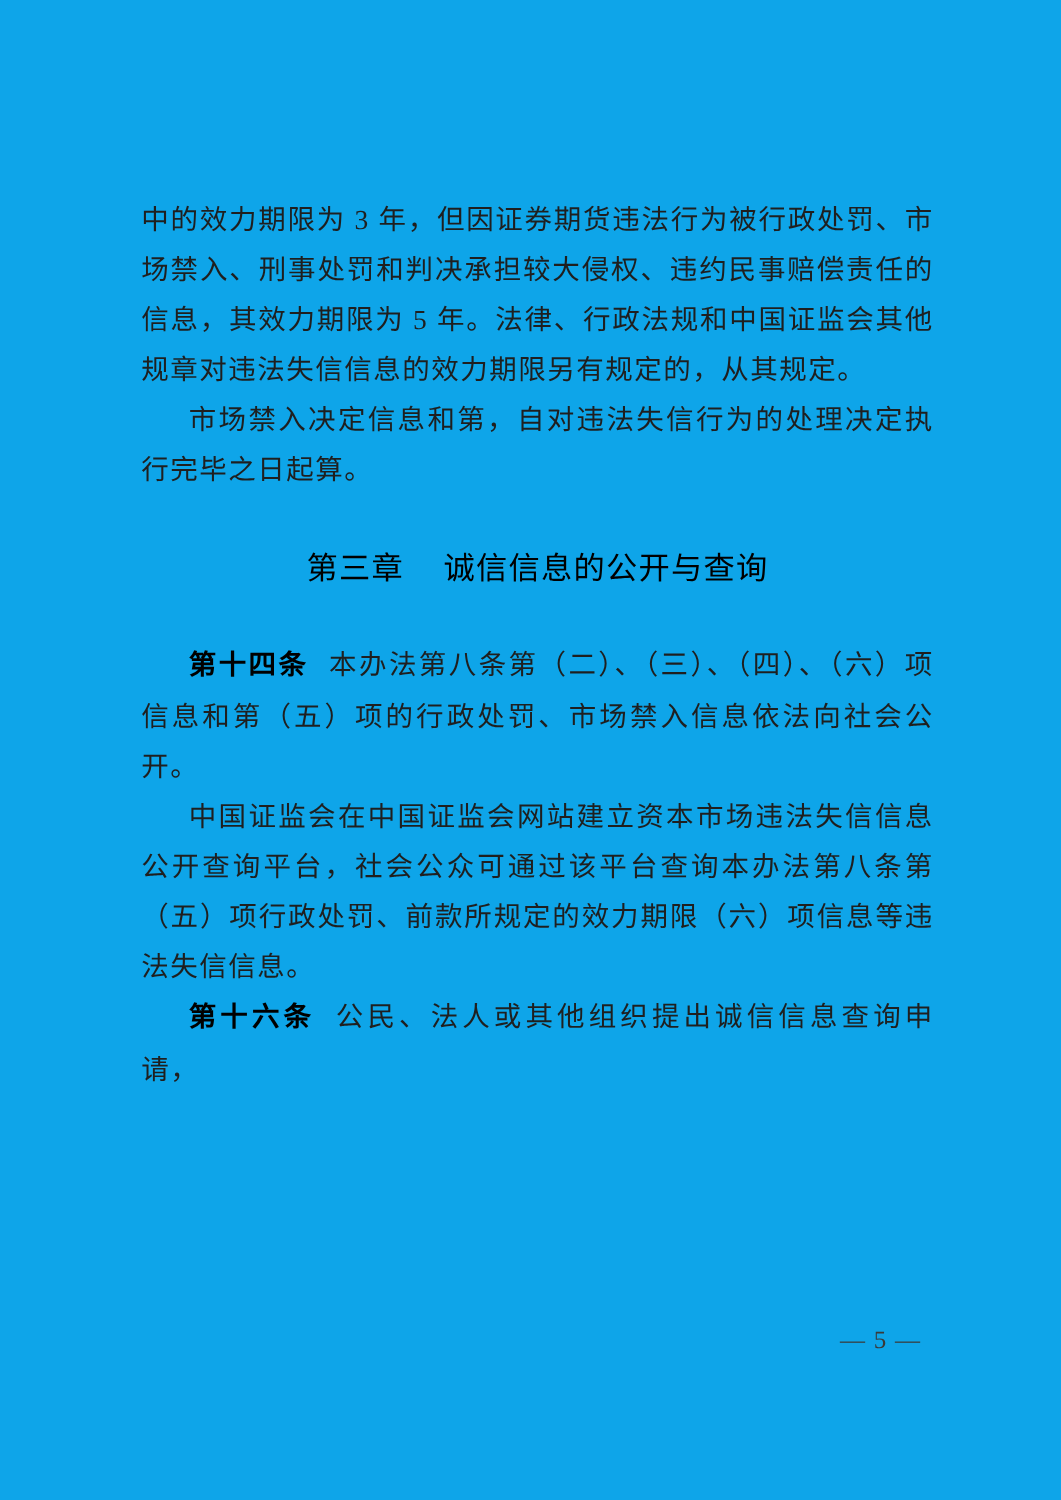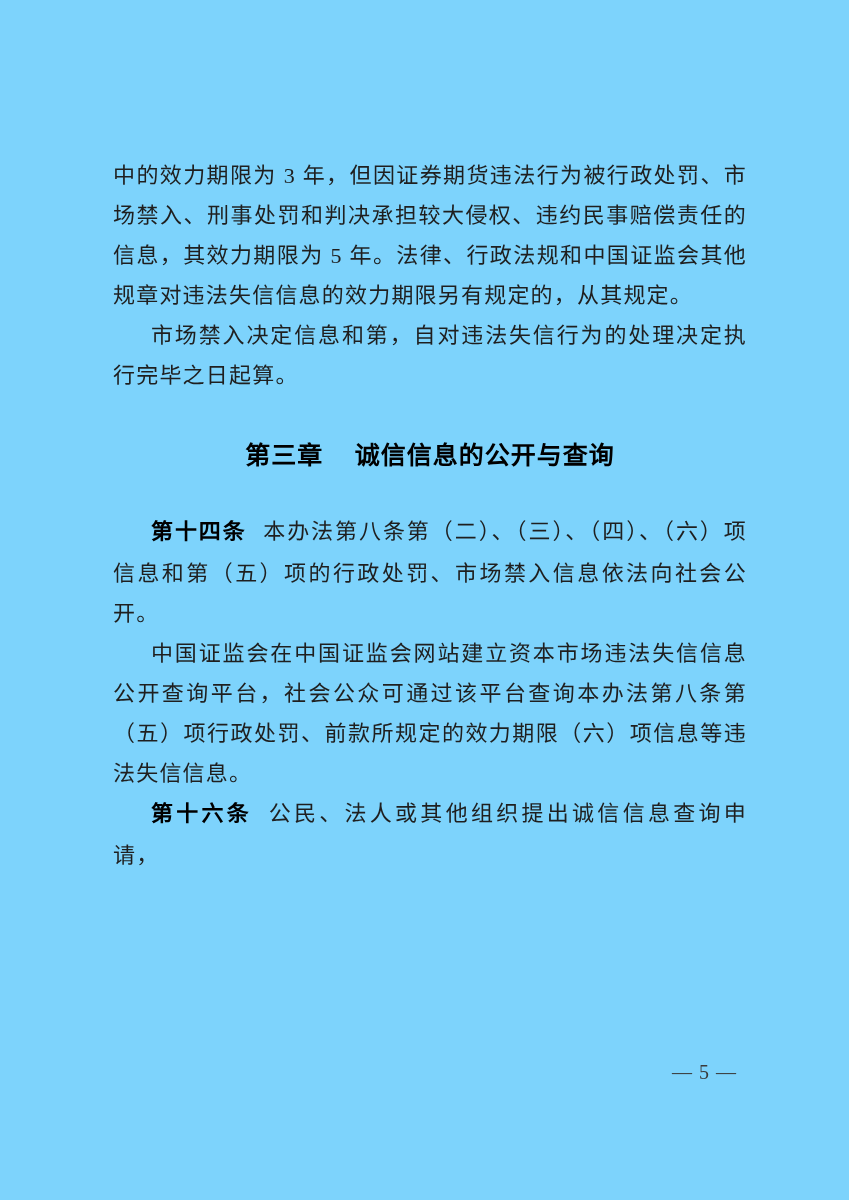--- a/index.html
+++ b/index.html
@@ -4,21 +4,21 @@
 <style>
   html, body {
     margin: 0;
     padding: 0;
     background: #ffffff;
   }
   .page {
     position: relative;
     width: 849px;
     height: 1200px;
-    background: #7dd3fc;
+    background: #0ea5e9;
     overflow: hidden;
     font-family: "Liberation Serif", "DejaVu Serif", serif;
     color: #1f1f1f;
   }
   .content {
     position: absolute;
     top: 156px;
     left: 113px;
     width: 634px;
   }
@@ -38,21 +38,21 @@
     font-family: Liberation Mono, monospace;
     color: #000000;
     margin-right: 0.75em;
   }
   .chapter-heading {
     margin: 38px 0 36px 0;
     text-align: center;
     font-size: 25px;
     line-height: 42px;
     letter-spacing: 1px;
-    font-weight: 700;
+    font-weight: 400;
     font-family: "Liberation Sans", "DejaVu Sans", sans-serif;
     color: #000000;
   }
   .chapter-heading .chapter-title {
     margin-left: 0.95em;
   }
   .page-footer {
     position: absolute;
     top: 1060px;
     right: 112px;

